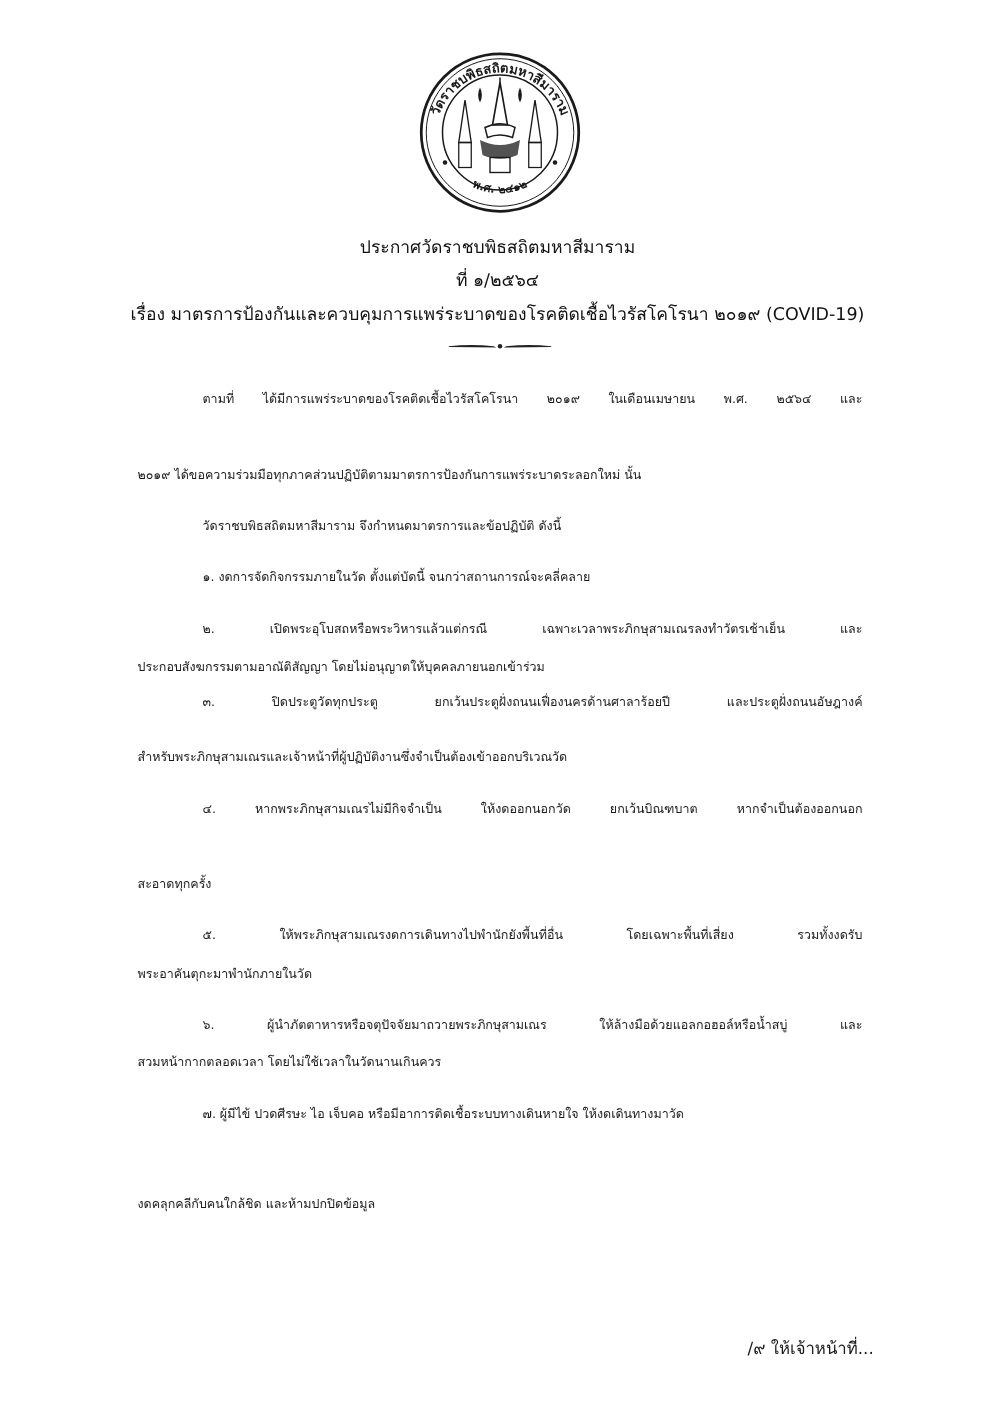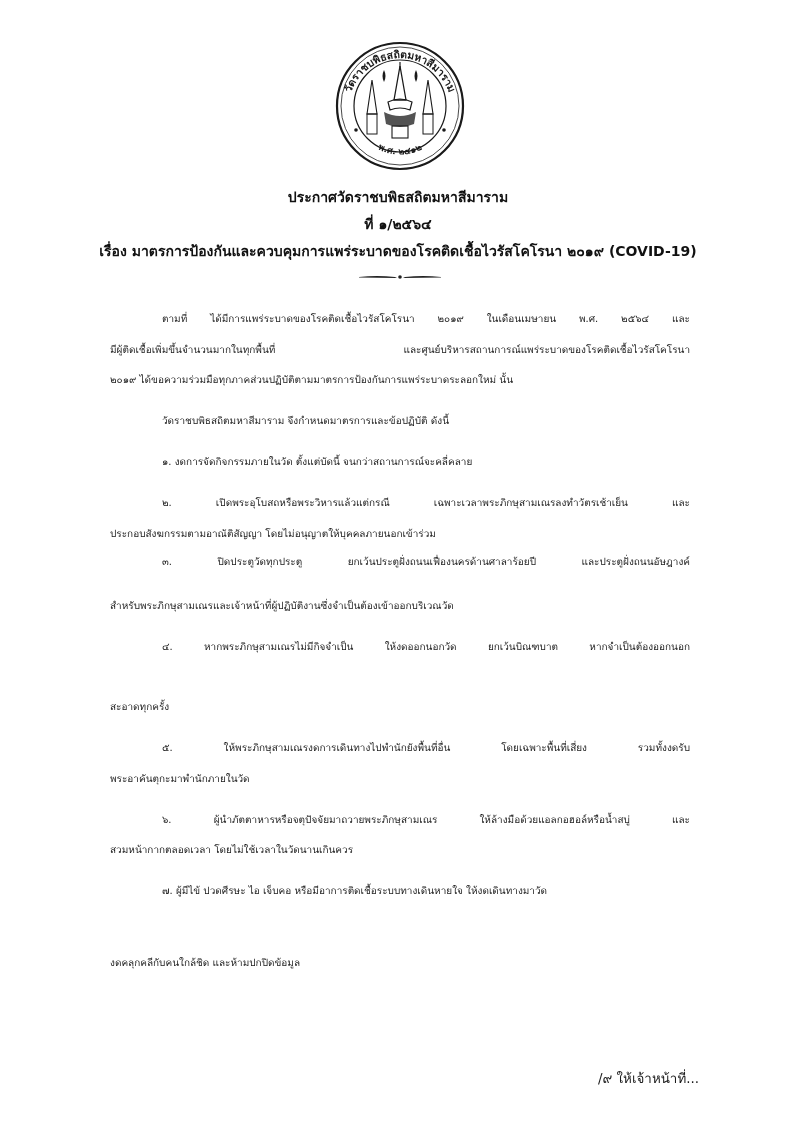--- a/index.html
+++ b/index.html
@@ -25,21 +25,21 @@
       left: 334px;
       top: 40px;
       width: 132px;
       height: 132px;
     }
     .heading {
       position: absolute;
       left: 0;
       width: 796px;
       text-align: center;
-      font-weight: bold;
+      font-weight: normal;
       font-size: 14px;
       color: #111;
       white-space: nowrap;
     }
     .h1 { top: 186px; }
     .h2 { top: 213px; }
     .h3 { top: 240px; }
     .divider {
       position: absolute;
       left: 357px;
@@ -111,21 +111,20 @@
   <div class="heading h2">ที่ ๑/๒๕๖๔</div>
   <div class="heading h3">เรื่อง มาตรการป้องกันและควบคุมการแพร่ระบาดของโรคติดเชื้อไวรัสโคโรนา ๒๐๑๙ (COVID-19)</div>
 
   <svg class="divider" viewBox="0 0 86 6">
     <path d="M2 3 Q20 1 38 3 L40 4 L2 3.6 Z" fill="#222"></path>
     <circle cx="43" cy="3" r="1.8" fill="#222"></circle>
     <path d="M84 3 Q66 1 48 3 L46 4 L84 3.6 Z" fill="#222"></path>
   </svg>
 
   <div class="line indent justify" style="top:311px">ตามที่ ได้มีการแพร่ระบาดของโรคติดเชื้อไวรัสโคโรนา ๒๐๑๙ ในเดือนเมษายน พ.ศ. ๒๕๖๔ และ</div>
-  <div class="line flush justify" style="top:342px">มีผู้ติดเชื้อเพิ่มขึ้นจำนวนมากในทุกพื้นที่ และศูนย์บริหารสถานการณ์แพร่ระบาดของโรคติดเชื้อไวรัสโคโรนา</div>
   <div class="line flush" style="top:372px">๒๐๑๙ ได้ขอความร่วมมือทุกภาคส่วนปฏิบัติตามมาตรการป้องกันการแพร่ระบาดระลอกใหม่ นั้น</div>
 
   <div class="line indent" style="top:413px">วัดราชบพิธสถิตมหาสีมาราม จึงกำหนดมาตรการและข้อปฏิบัติ ดังนี้</div>
 
   <div class="line indent" style="top:454px">๑.  งดการจัดกิจกรรมภายในวัด ตั้งแต่บัดนี้ จนกว่าสถานการณ์จะคลี่คลาย</div>
 
   <div class="line indent justify" style="top:495px">๒.  เปิดพระอุโบสถหรือพระวิหารแล้วแต่กรณี เฉพาะเวลาพระภิกษุสามเณรลงทำวัตรเช้าเย็น และ</div>
   <div class="line flush" style="top:526px">ประกอบสังฆกรรมตามอาณัติสัญญา โดยไม่อนุญาตให้บุคคลภายนอกเข้าร่วม</div>
 
   <div class="line indent justify" style="top:554px">๓.  ปิดประตูวัดทุกประตู ยกเว้นประตูฝั่งถนนเฟื่องนครด้านศาลาร้อยปี และประตูฝั่งถนนอัษฎางค์</div>

